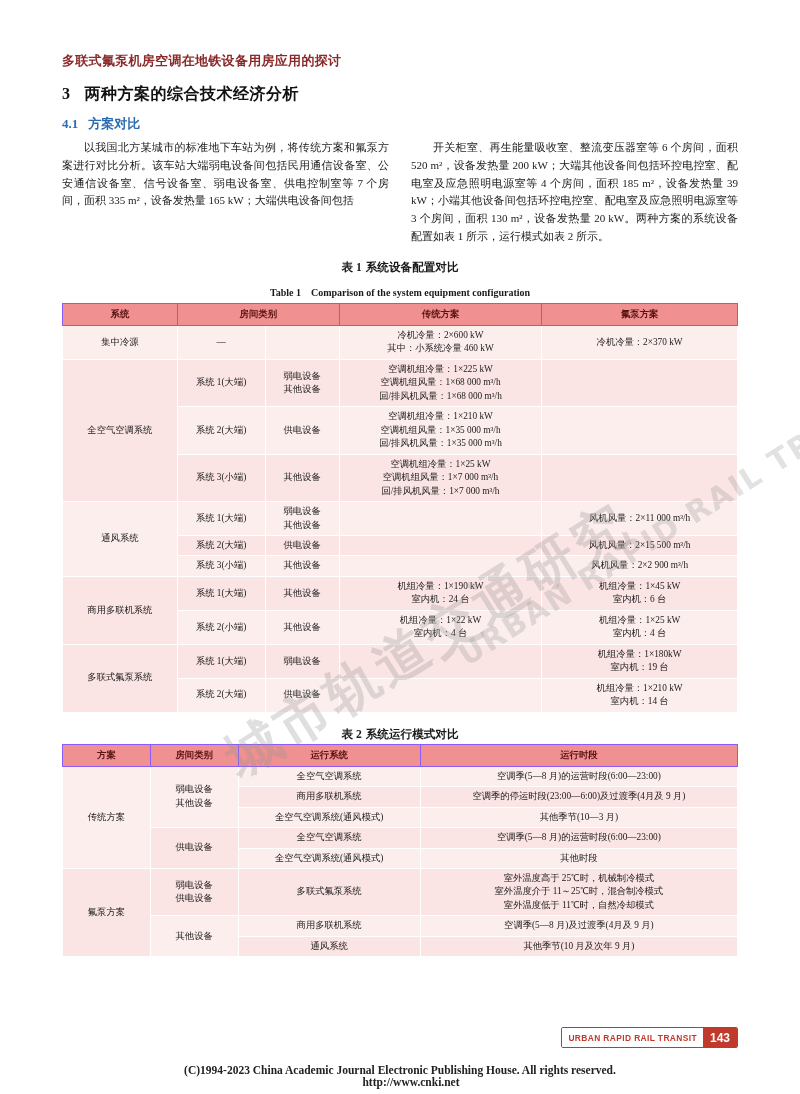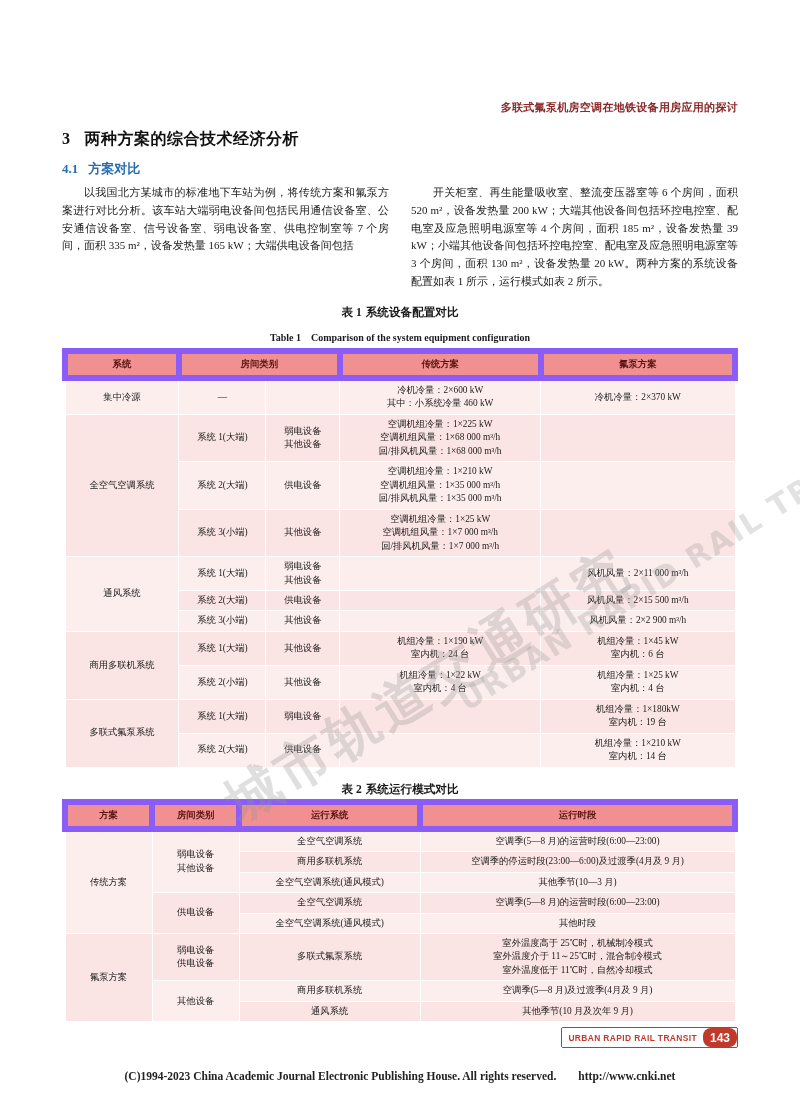--- a/index.html
+++ b/index.html
@@ -17,28 +17,26 @@
   }
   .page {
     position: relative;
     width: 800px;
     height: 1094px;
     box-sizing: border-box;
     padding: 52px 62px 0 62px;
   }
   
   .runhead {
-    text-align: right;
-    font-size: 11px;
+    font-size: 13px;
     color: #8b2a2a;
     font-weight: bold;
     letter-spacing: .3px;
     border-bottom: none;
     padding-bottom: 4px;
-    margin-top: 48px;
   }
   
   h2.sec {
     font-size: 16px;
     font-weight: bold;
     color: #111;
     margin: 10px 0 10px 0;
     letter-spacing: .5px;
   }
   h2.sec .num { margin-right: 14px; }
@@ -84,21 +82,21 @@
     border-collapse: collapse;
     font-size: 9.3px;
     table-layout: fixed;
   }
   table.sci th {
     background: #f09090;
     color: #5a1414;
     font-weight: bold;
     font-size: 9.4px;
     padding: 4px 2px;
-    border: 6px solid #8b5cf6;
+    border: 1px solid #8b5cf6;
     text-align: center;
   }
   table.sci td {
     border: 1px solid #ffffff;
     padding: 3px 4px;
     text-align: center;
     vertical-align: middle;
     line-height: 1.45;
     background: #fdeeee;
   }
@@ -158,36 +156,36 @@
   }
   .footer-brand .pg {
     background: #c0392b;
     color: #ffffff;
     font-size: 12px;
     font-weight: bold;
     padding: 0 7px;
     display: flex;
     align-items: center;
     font-family: "Liberation Sans", sans-serif;
-    border-radius: 8px;
   }
   .cnki-bar {
     position: absolute;
     left: 0;
     bottom: 0;
     width: 800px;
     height: 36px;
     display: flex;
     align-items: center;
     justify-content: center;
     font-family: "Liberation Serif", serif;
     font-size: 11.5px;
     color: #222;
     background: #fff;
     font-weight: bold;
+    flex-direction: column;
   }
   .cnki-bar .url { margin-left: 22px; font-weight: bold; }
   .tbl-wrap { position: relative; }
 </style>
 </head>
 <body>
 
 <div class="page">
 
   <div class="runhead">多联式氟泵机房空调在地铁设备用房应用的探讨</div>

